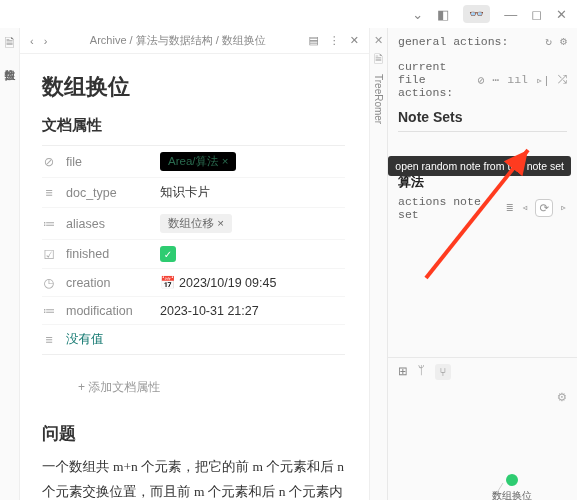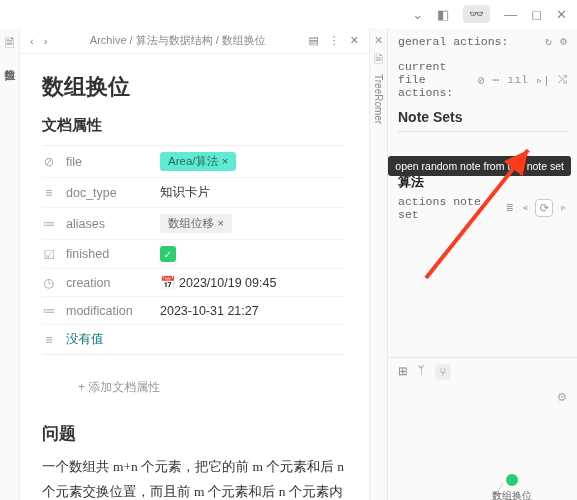--- a/index.html
+++ b/index.html
@@ -15,21 +15,21 @@
 .ed-top .crumb { flex: 1; text-align: center; }
 .ed-body { flex: 1; overflow-y: auto; padding: 10px 24px 10px 22px; }
 h1 { font-size: 22px; font-weight: 700; margin: 8px 0 14px; }
 h2 { font-size: 15px; font-weight: 600; margin: 14px 0 10px; }
 .props { border-top: 1px solid #eee; border-bottom: 1px solid #eee; margin-bottom: 18px; }
 .prow { display: flex; align-items: center; gap: 10px; padding: 6px 0; border-bottom: 1px solid #f5f5f5; color: #666; font-size: 12.5px; }
 .prow:last-child { border-bottom: none; }
 .prow .pico { width: 14px; text-align: center; color: #aaa; }
 .prow .plabel { width: 84px; color: #888; }
 .prow .pval { color: #333; }
-.tag { background: #5eead4; color: #2a6b4f; padding: 2px 8px; border-radius: 3px; font-size: 11.5px; }
+.tag { background: #000000; color: #2a6b4f; padding: 2px 8px; border-radius: 3px; font-size: 11.5px; }
 .tag2 { background: #f0f0f0; color: #666; padding: 2px 8px; border-radius: 3px; font-size: 11.5px; }
 .chk { display: inline-flex; width: 16px; height: 16px; background: #2ecc71; border-radius: 3px; align-items: center; justify-content: center; color: #fff; font-size: 10px; }
 .addprop { color: #999; font-size: 12px; padding: 6px 0; margin-left: 36px; }
 .prose { font-size: 13.5px; line-height: 1.85; color: #333; font-family: Georgia, serif; }
 .prose p { margin-bottom: 10px; }
 .right { width: 190px; background: #fafafa; border-left: 1px solid #e8e8e8; display: flex; flex-direction: column; font-size: 11.5px; color: #666; }
 .r-row { display: flex; align-items: center; padding: 6px 10px; gap: 10px; font-family: Liberation Mono, monospace; }
 .r-row .lbl { flex: 1; }
 .r-icons { display: flex; gap: 8px; color: #999; }
 .r-icons span { cursor: pointer; }

